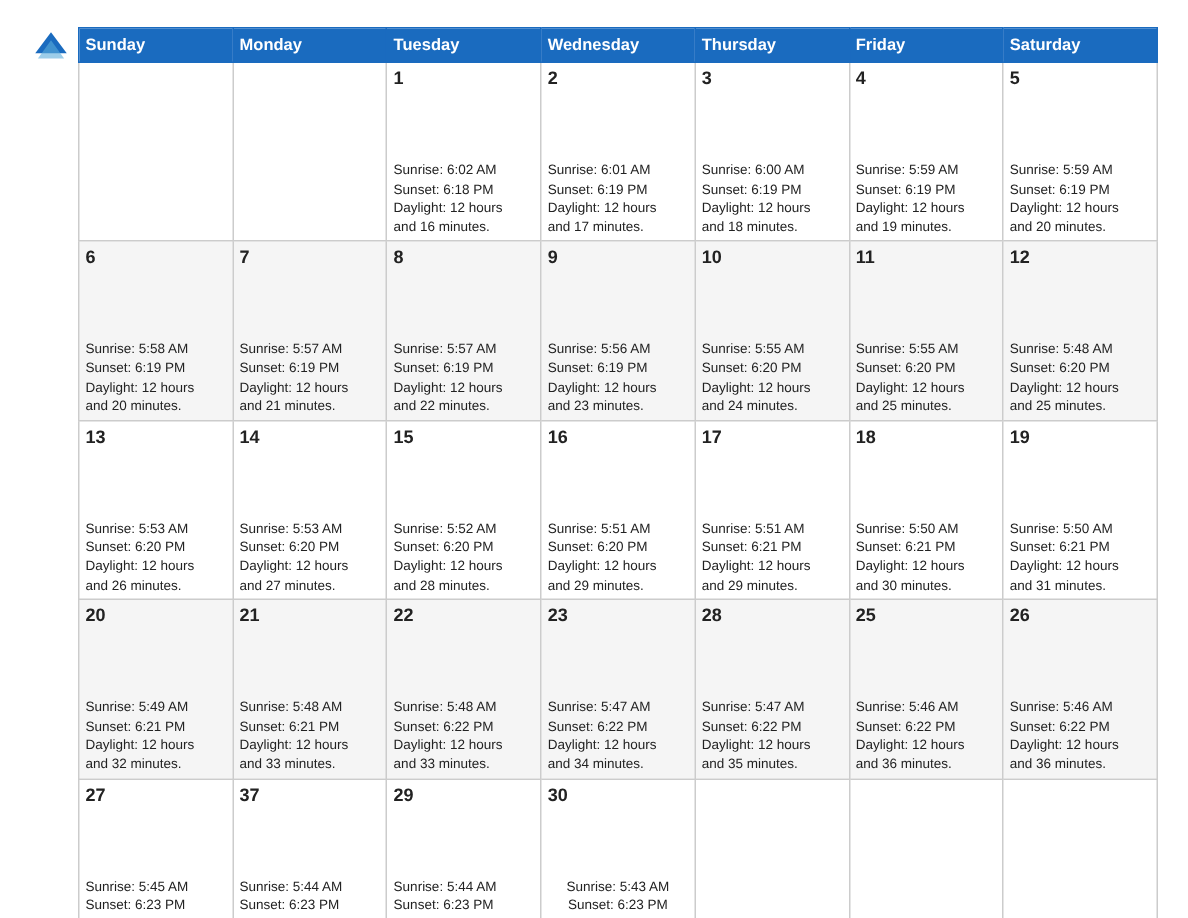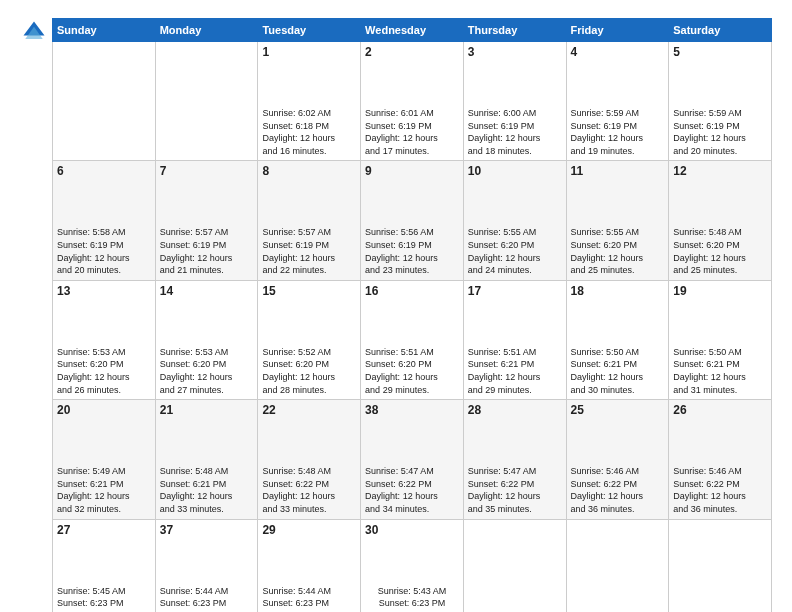--- a/index.html
+++ b/index.html
@@ -290,21 +290,21 @@
 and 33 minutes.</div>
           </td>
           <td>
             <span class="day-num">22</span>
             <div class="day-info" style="white-space: pre-line;">Sunrise: 5:48 AM
 Sunset: 6:22 PM
 Daylight: 12 hours
 and 33 minutes.</div>
           </td>
           <td>
-            <span class="day-num">38</span>
+            <span class="day-num">23</span>
             <div class="day-info" style="white-space: pre-line;">Sunrise: 5:47 AM
 Sunset: 6:22 PM
 Daylight: 12 hours
 and 34 minutes.</div>
           </td>
           <td>
             <span class="day-num">28</span>
             <div class="day-info" style="white-space: pre-line;">Sunrise: 5:47 AM
 Sunset: 6:22 PM
 Daylight: 12 hours

